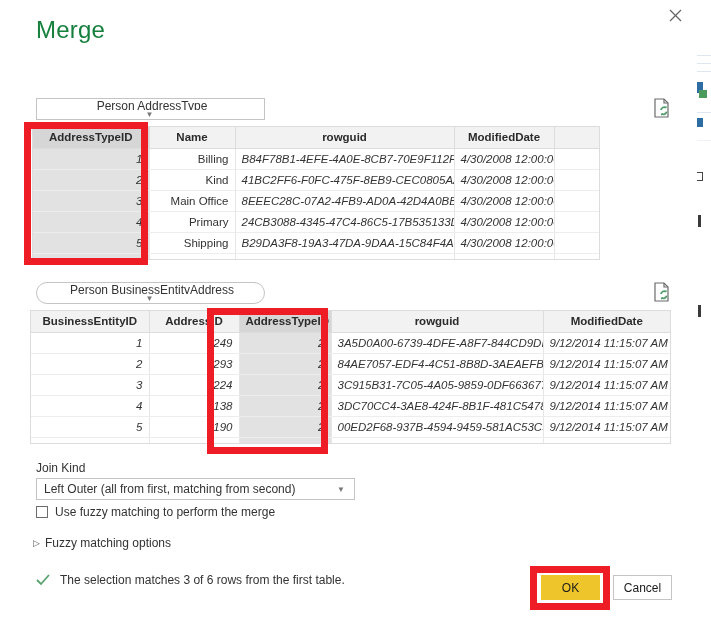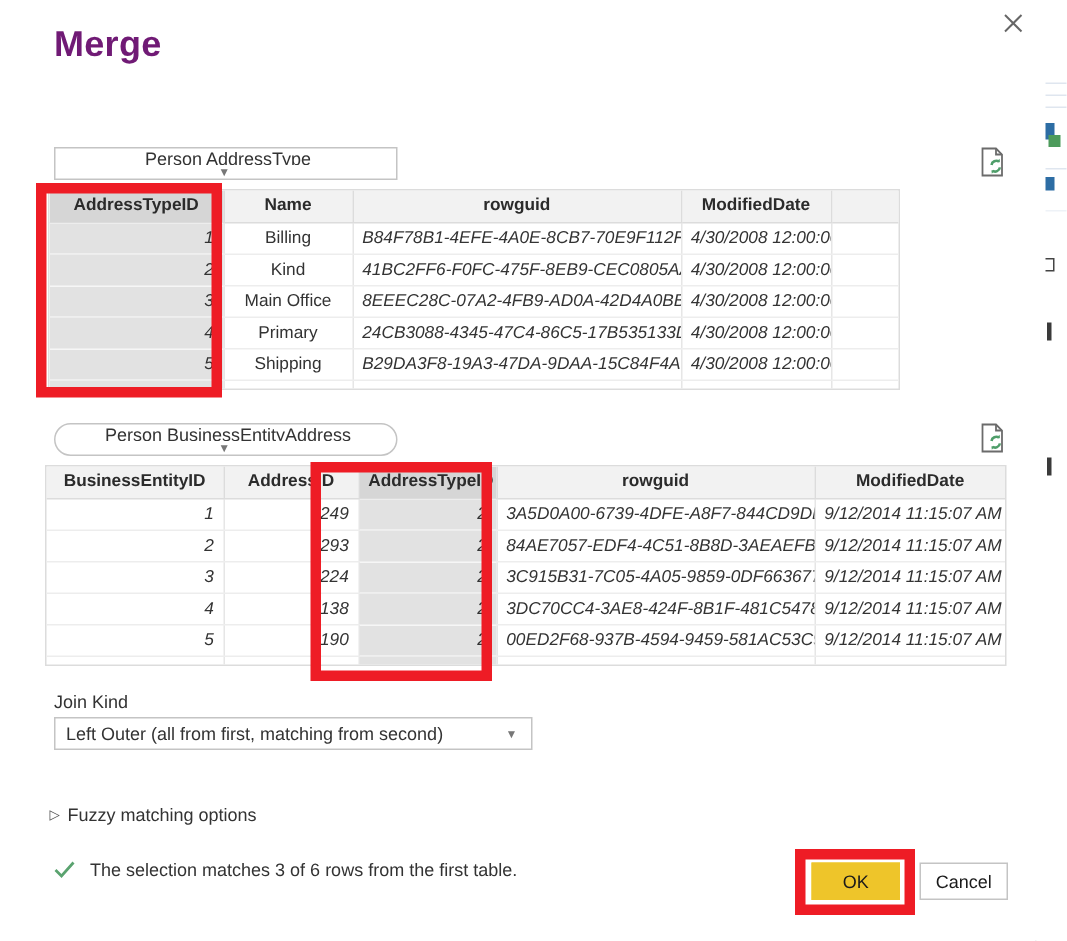--- a/index.html
+++ b/index.html
@@ -32,21 +32,21 @@
   #close-btn {
     position: absolute; right: 9px; top: 3px;
     width: 26px; height: 24px;
     display: flex; align-items: center; justify-content: center;
     color: #666; font-size: 17px; line-height: 1;
     cursor: pointer; user-select: none;
   }
 
   #title {
     position: absolute; left: 36px; top: 16px;
-    font-size: 24px; font-weight: 700; color: #701a75;
+    font-size: 24px; font-weight: 400; color: #15803d;
     letter-spacing: .2px;
   }
   #subtitle {
     position: absolute; left: 36px; top: 63px;
     font-size: 13px; color: #3a3a3a;
   }
 
   
   .tbl-select {
     position: absolute; height: 22px;
@@ -96,21 +96,21 @@
   .grid td {
     border-right: 1px solid #e6e6e6;
     border-bottom: 1px solid #ededed;
     height: 21px;
     padding: 0 6px;
     font-style: italic;
     white-space: nowrap;
     overflow: hidden;
   }
   .grid td.num { text-align: right; }
-  .grid td.txt { text-align: center; font-style: normal; }
+  .grid td.txt { text-align: right; font-style: normal; }
   .grid td.ctr { text-align: center; }
   .grid th.selcol, .grid td.selcol { background: #e2e2e2; }
   .grid th.selcol { background: #d6d6d6; }
   .grid .pad-row td { border-bottom: none; height: 12px; }
 
   
   #join-label { position: absolute; left: 36px; top: 461px; font-size: 12px; color: #333; }
   #join-select {
     position: absolute; left: 36px; top: 478px; width: 319px; height: 22px;
     border: 1px solid #c4c4c4; background: #fff;
@@ -351,20 +351,24 @@
       </tbody>
     </table>
   </div>
 
   <div id="join-label">Join Kind</div>
   <div id="join-select">
     <span class="lbl">Left Outer (all from first, matching from second)</span>
     <span class="caret">▼</span>
   </div>
 
+  <div id="fuzzy-row">
+    <span id="fuzzy-box"></span>
+    <span>Use fuzzy matching to perform the merge</span>
+  </div>
 
   <div id="fuzzy-opts">
     <span class="tri">▷</span>
     <span>Fuzzy matching options</span>
   </div>
 
   <div id="status-row">
     <span id="check-ico">
       <svg width="14" height="14" viewBox="0 0 14 14" aria-hidden="true">
         <polyline points="1,7 5,11 13,2" fill="none" stroke="#5aa36f" stroke-width="1.8"></polyline>

